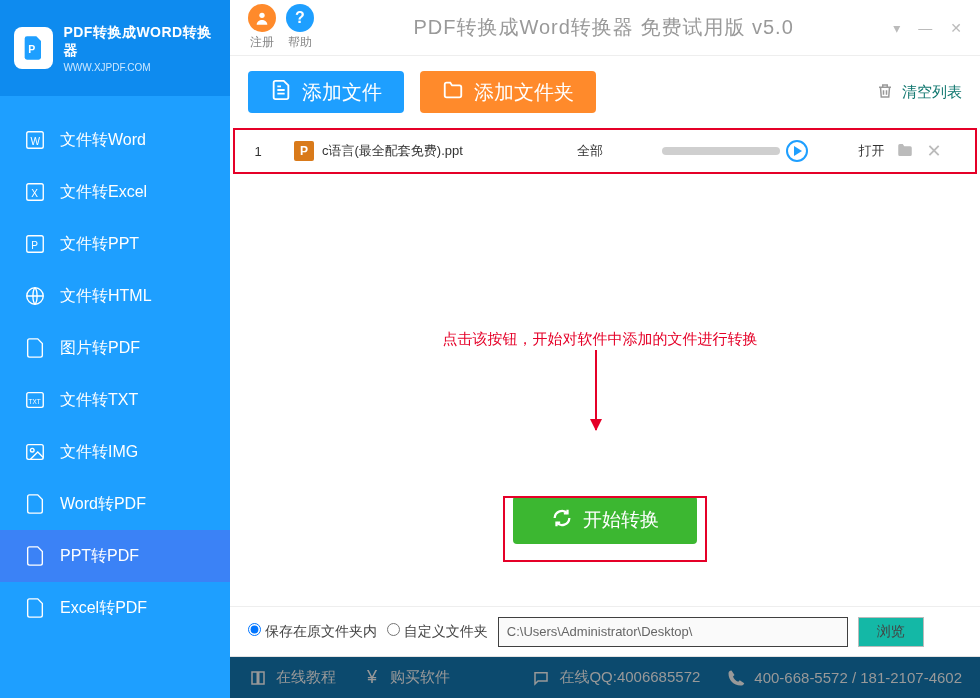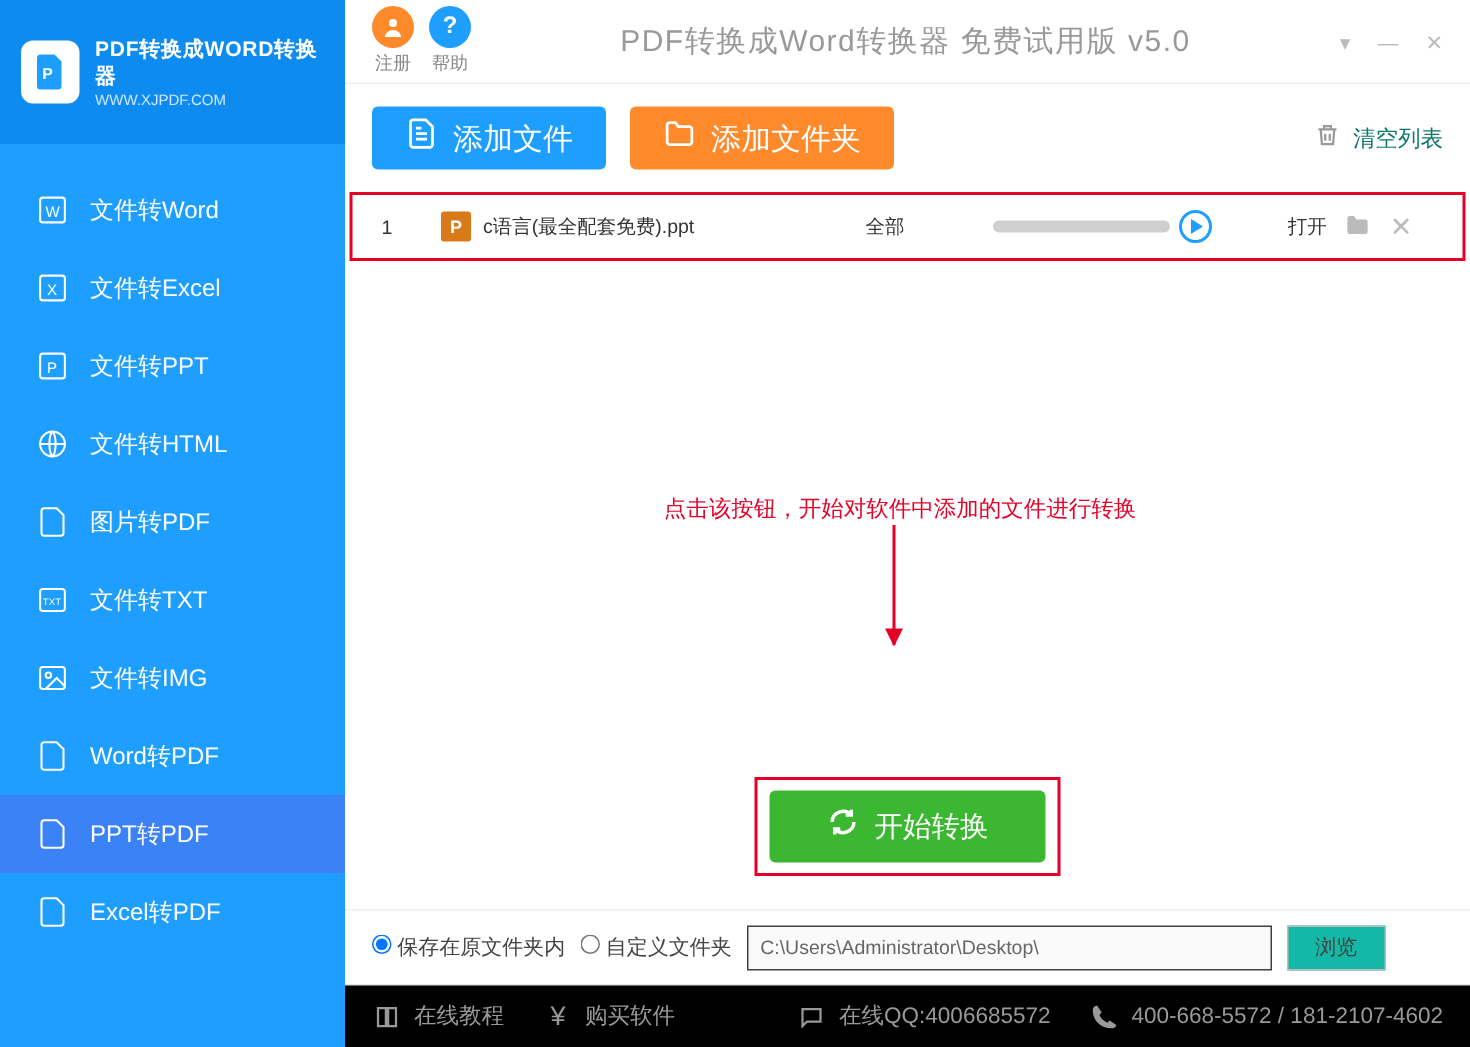--- a/index.html
+++ b/index.html
@@ -57,31 +57,31 @@
 .play::after { content: ""; border-left: 8px solid #1e9fff; border-top: 5px solid transparent; border-bottom: 5px solid transparent; margin-left: 2px; }
 .op-cell { display: flex; align-items: center; justify-content: center; gap: 12px; }
 .op-ic { color: #bbb; cursor: pointer; }
 
 
 .annot { position: absolute; top: 202px; left: 170px; width: 400px; text-align: center; font-size: 15px; color: #e50028; font-family: SimSun, serif; pointer-events: none; }
 .arrow { position: absolute; top: 222px; left: 365px; width: 2px; height: 80px; background: #e50028; pointer-events: none; }
 .arrow::after { content: ""; position: absolute; bottom: -1px; left: -5px; border-top: 12px solid #e50028; border-left: 6px solid transparent; border-right: 6px solid transparent; }
 
 
-.convert-area { height: 110px; display: flex; align-items: center; justify-content: center; position: relative; }
+.convert-area { height: 110px; display: flex; align-items: flex-start; justify-content: center; position: relative; }
 .convert-hl { position: absolute; width: 204px; height: 66px; border: 2px solid #e50028; }
 .btn-green { background: #3cb731; height: 48px; width: 184px; font-size: 19px; justify-content: center; }
 
 
 .savebar { height: 50px; border-top: 1px solid #eee; display: flex; align-items: center; padding: 0 18px; gap: 10px; font-size: 14px; color: #444; }
 .savebar input[type="text"] { flex: 0 0 350px; height: 30px; border: 1px solid #404040; padding: 0 8px; font-size: 13px; color: #666; background: #fafafa; }
 .btn-gray { height: 30px; padding: 0 18px; background: #14b8a6; border: 1px solid #bbb; cursor: pointer; font-size: 14px; color: #444; }
 
 
-.footer { height: 42px; background: #000000; border-top: 1px solid #e3e3e3; display: flex; align-items: center; padding: 0 18px; gap: 26px; font-size: 15px; color: #999; }
+.footer { height: 42px; background: #0c4a6e; border-top: 1px solid #e3e3e3; display: flex; align-items: center; padding: 0 18px; gap: 26px; font-size: 15px; color: #999; }
 .f-item { display: flex; align-items: center; gap: 8px; }
 .f-icon { width: 20px; height: 20px; display: inline-flex; align-items: center; justify-content: center; }
 </style>
 </head>
 <body>
 
 <div class="app">
 
   <div class="sidebar">
     <div class="logo-area">

